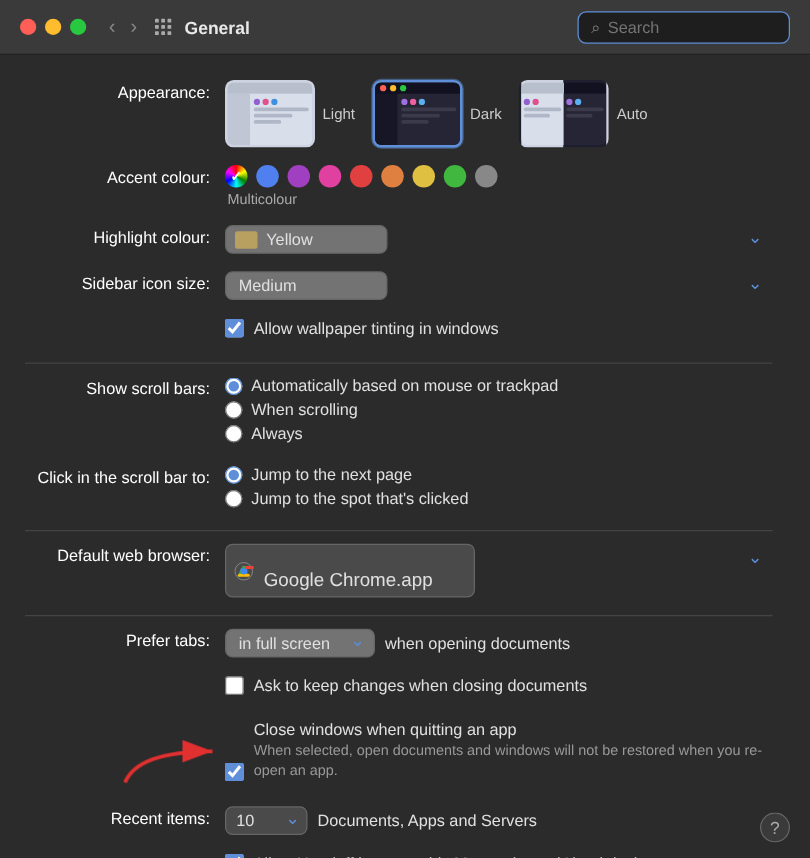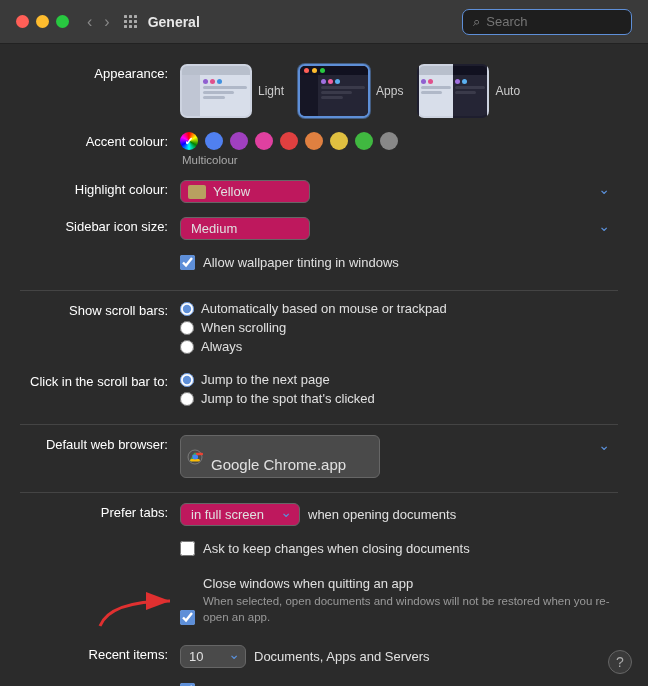--- a/index.html
+++ b/index.html
@@ -179,21 +179,21 @@
     }
     .multicolour-label {
       font-size: 11.5px;
       color: #aaa;
       margin-top: 4px;
       margin-left: 2px;
     }
 
     
     .dropdown-select {
-      background: #be185d;
+      background: #737373;
       color: #e0e0e0;
       border: 1px solid #666;
       border-radius: 6px;
       padding: 3px 28px 3px 10px;
       font-size: 13px;
       appearance: none;
       -webkit-appearance: none;
       cursor: pointer;
       outline: none;
       position: relative;
@@ -519,21 +519,21 @@
                 <div class="dot-row">
                   <div class="thumb-dot" style="background:#a070e0"></div>
                   <div class="thumb-dot" style="background:#f060a0"></div>
                   <div class="thumb-dot" style="background:#5ab0f0"></div>
                 </div>
                 <div class="line1"></div>
                 <div class="line2"></div>
                 <div class="line3"></div>
               </div>
             </div>
-            <span class="appearance-label">Apps</span>
+            <span class="appearance-label">Dark</span>
           </div>
 
           <div class="appearance-option">
             <div class="app-thumb app-thumb-auto">
               <div class="tb-auto"></div>
               <div class="body-auto">
                 <div class="half-left">
                   <div class="dot-row">
                       <div class="thumb-dot d-purple"></div>
                       <div class="thumb-dot d-pink"></div>

